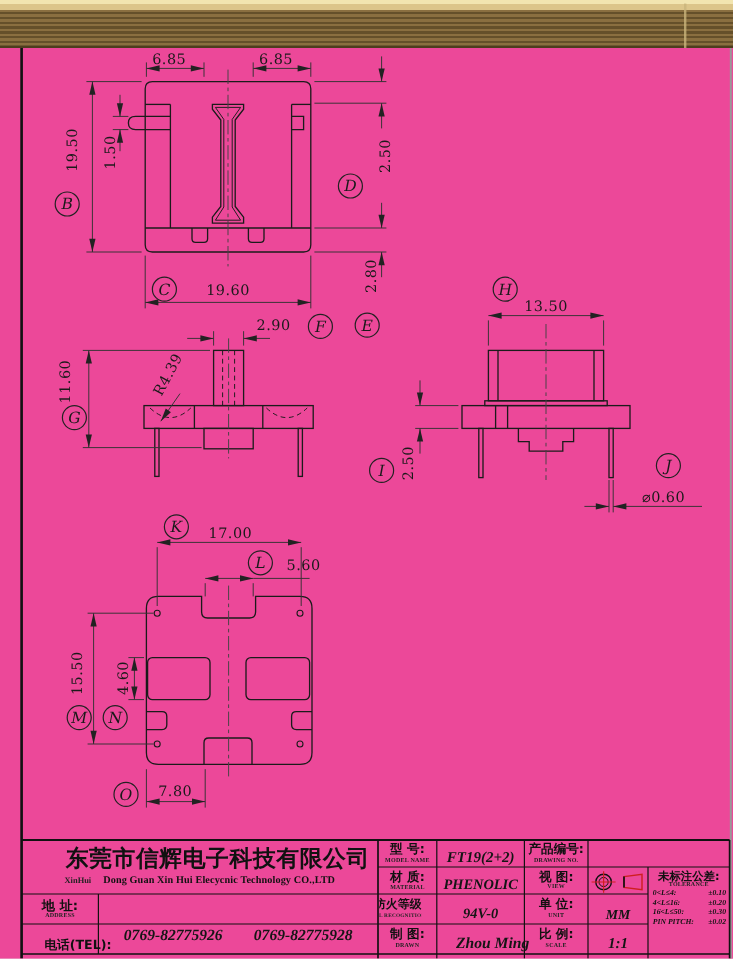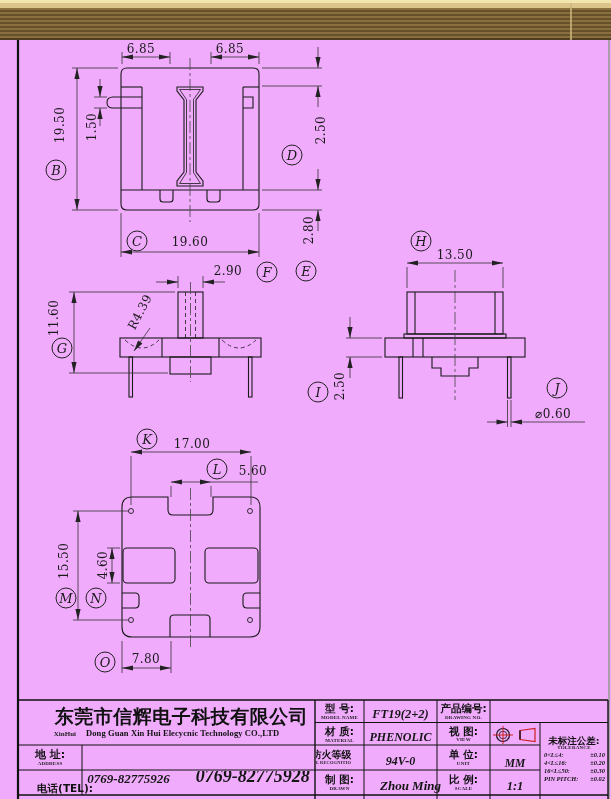--- a/index.html
+++ b/index.html
@@ -1,16 +1,16 @@
 <!DOCTYPE html>
 <html><head>
 <meta charset="utf-8">
 <style>
   html,body{margin:0;padding:0;background:#e9e9e9}
-  .screen{position:relative;width:611px;height:799px;background:#f0abfc;overflow:hidden;
+  .screen{position:relative;width:611px;height:799px;background:#ec4899;overflow:hidden;
           font-family:"Liberation Sans",sans-serif;color:#111}
   
   .topbar{position:absolute;left:0;top:0;width:611px;height:40px;
     background:
       linear-gradient(180deg,#f2e5b0 0,#f2e5b0 3px,#dcc58a 3px,#dcc58a 8px,rgba(0,0,0,0) 8px),
       repeating-linear-gradient(180deg,#8a6f40 0 2px,#65502a 2px 4px);
     background-color:#75603a;border-bottom:2px solid #4e3d1e;box-sizing:border-box}
   .topbar-divider{position:absolute;left:570px;top:3px;width:2px;height:37px;background:#c9b47c;opacity:.8}
   svg.draw{position:absolute;left:0;top:0}
   svg text{font-family:"DejaVu Serif","Liberation Serif",serif;font-size:12px;fill:#1a1a1a;letter-spacing:.4px}
@@ -285,21 +285,21 @@
   <div class="tb stack" style="left:19px;top:746px;width:62px;height:23px">
     <div class="cn" style="font-size:11px">地 址:</div>
     <div class="en">ADDRESS</div>
   </div>
 
   <div class="tb" style="left:34px;top:771px;width:62px;height:23px">
     <span class="cn" style="font-size:10.5px">电话(TEL):</span>
   </div>
   <div class="tb" style="left:83px;top:771px;width:231px;height:16px;gap:26px">
     <span class="val" style="font-size:13px">0769-82775926</span>
-    <span class="val" style="font-size:18px">0769-82775928</span>
+    <span class="val" style="font-size:13px">0769-82775928</span>
   </div>
 
   <div class="tb stack" style="left:316px;top:701px;width:47px;height:21px">
     <div class="cn" style="font-size:10.5px">型 号:</div>
     <div class="en">MODEL NAME</div>
   </div>
   <div class="tb" style="left:365px;top:701px;width:71px;height:21px">
     <span class="val" style="font-size:12.5px">FT19(2+2)</span>
   </div>
   <div class="tb stack" style="left:438px;top:701px;width:51px;height:21px">
@@ -352,21 +352,21 @@
     <span class="val" style="font-size:13px">Zhou Ming</span>
   </div>
   <div class="tb stack" style="left:438px;top:771px;width:51px;height:23px">
     <div class="cn" style="font-size:10.5px">比 例:</div>
     <div class="en">SCALE</div>
   </div>
   <div class="tb" style="left:491px;top:771px;width:48px;height:23px">
     <span class="val" style="font-size:12.5px">1:1</span>
   </div>
 
-  <div class="tb stack" style="left:541px;top:723.5px;width:66px;height:70px;justify-content:center;padding-top:2px">
+  <div class="tb stack" style="left:541px;top:723.5px;width:66px;height:70px;justify-content:flex-start;padding-top:2px">
     <div class="cn" style="font-size:9.5px">未标注公差:</div>
     <div class="en" style="font-size:5px">TOLERANCE</div>
     <div style="width:100%;padding:1px 2px 0 3px;box-sizing:border-box">
       <div class="tol-row">
           <span>0&lt;L≤4:</span>
           <span>±0.10</span>
         </div>
       <div class="tol-row">
           <span>4&lt;L≤16:</span>
           <span>±0.20</span>

